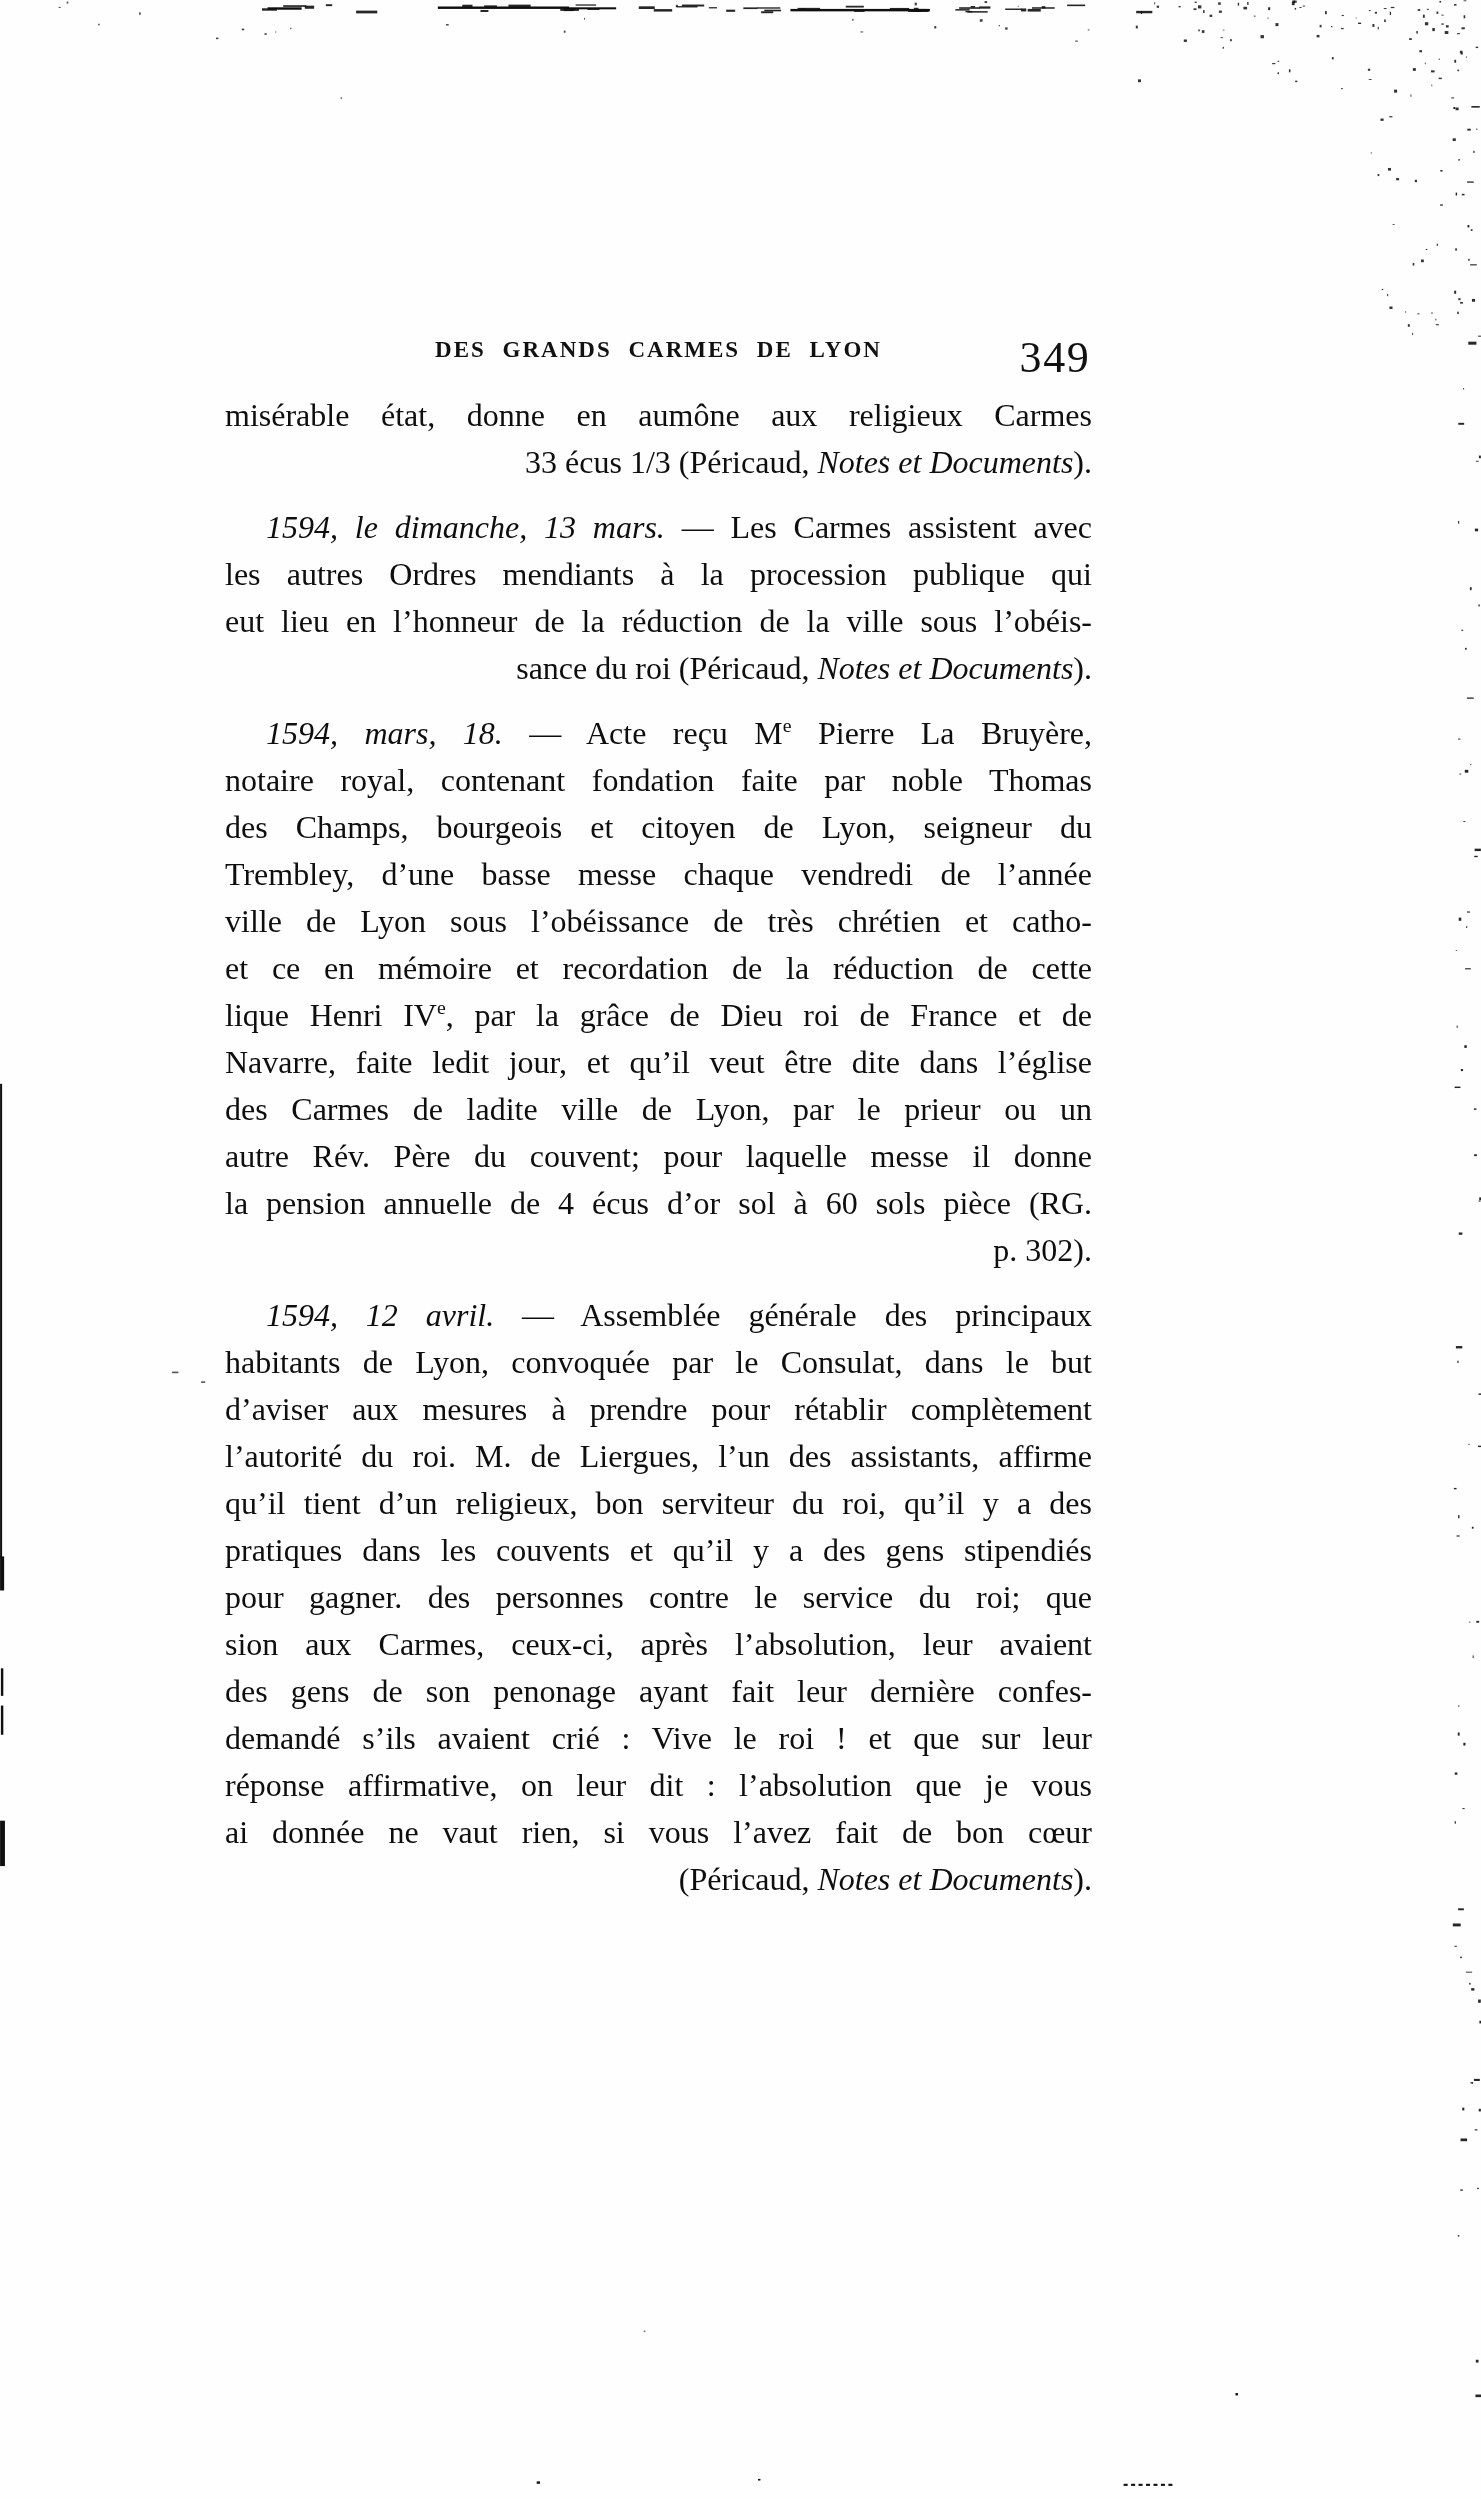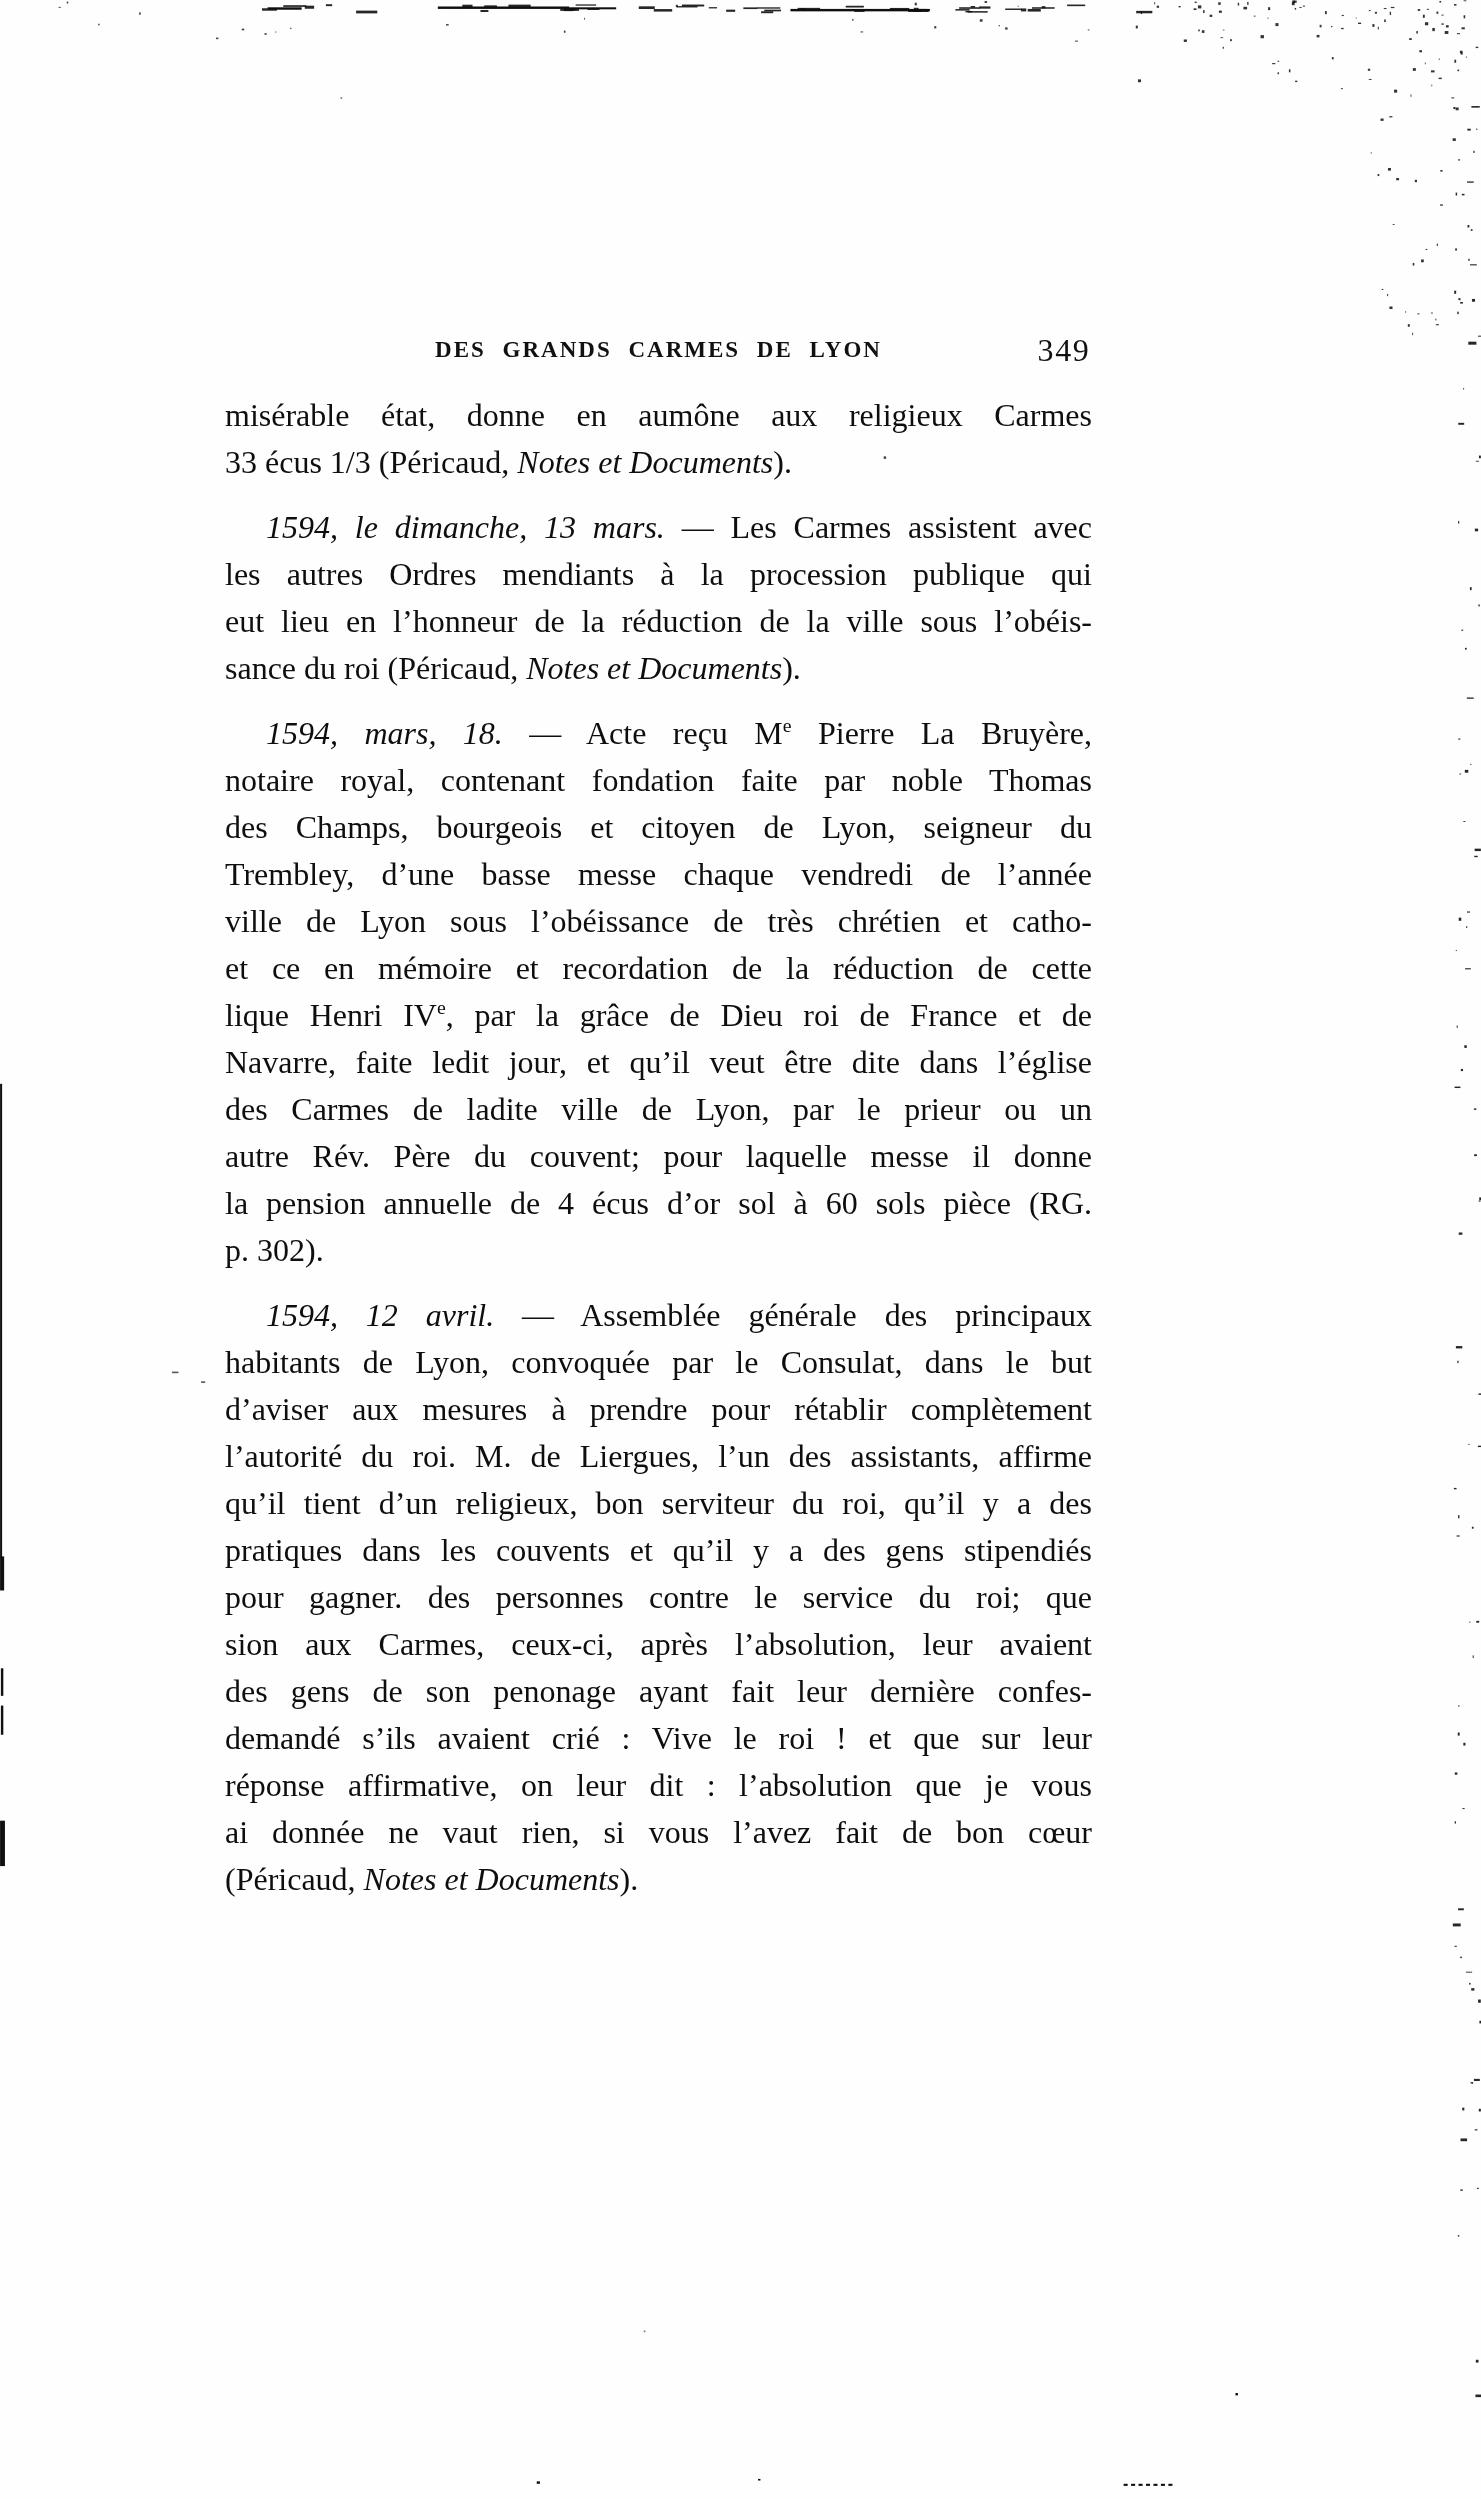--- a/index.html
+++ b/index.html
@@ -13,34 +13,34 @@
   .page-header{
     position:absolute;left:225px;top:332px;width:867px;height:42px;z-index:1;
   }
   .running-title{
     position:absolute;left:0;right:0;text-align:center;top:4.9px;
     font-size:23px;letter-spacing:2px;word-spacing:9px;
     font-weight:bold;color:#111;
   }
   .page-number{
     position:absolute;right:1.6px;top:0;
-    font-size:32px;letter-spacing:1.6px;color:#111;
+    font-size:44px;letter-spacing:1.6px;color:#111;
   }
   .body-text{
     position:absolute;left:225px;top:392px;width:867px;z-index:1;
     font-size:32px;line-height:47px;
   }
   .para{margin:0;}
   .para + .para{margin-top:18px;}
   .line{
     height:47px;overflow:hidden;text-align:justify;
   }
   .line .content{white-space:nowrap;}
   .line::after{content:"";display:inline-block;width:100%;height:0;}
-  .line.last{text-align:left;}
+  .line.last{text-align:right;}
   .line.last::after{content:none;}
   .line.first .content{padding-left:41px;}
   .it{font-style:italic;}
   .sup{font-size:0.62em;vertical-align:super;line-height:0;}
 </style>
 </head>
 <body>
 
 <svg class="scan-noise" width="1482" height="2500" viewBox="0 0 1828 3084" aria-hidden="true">
     <rect x="540.0" y="8.0" width="162.0" height="3.0" fill="#101010"></rect>

